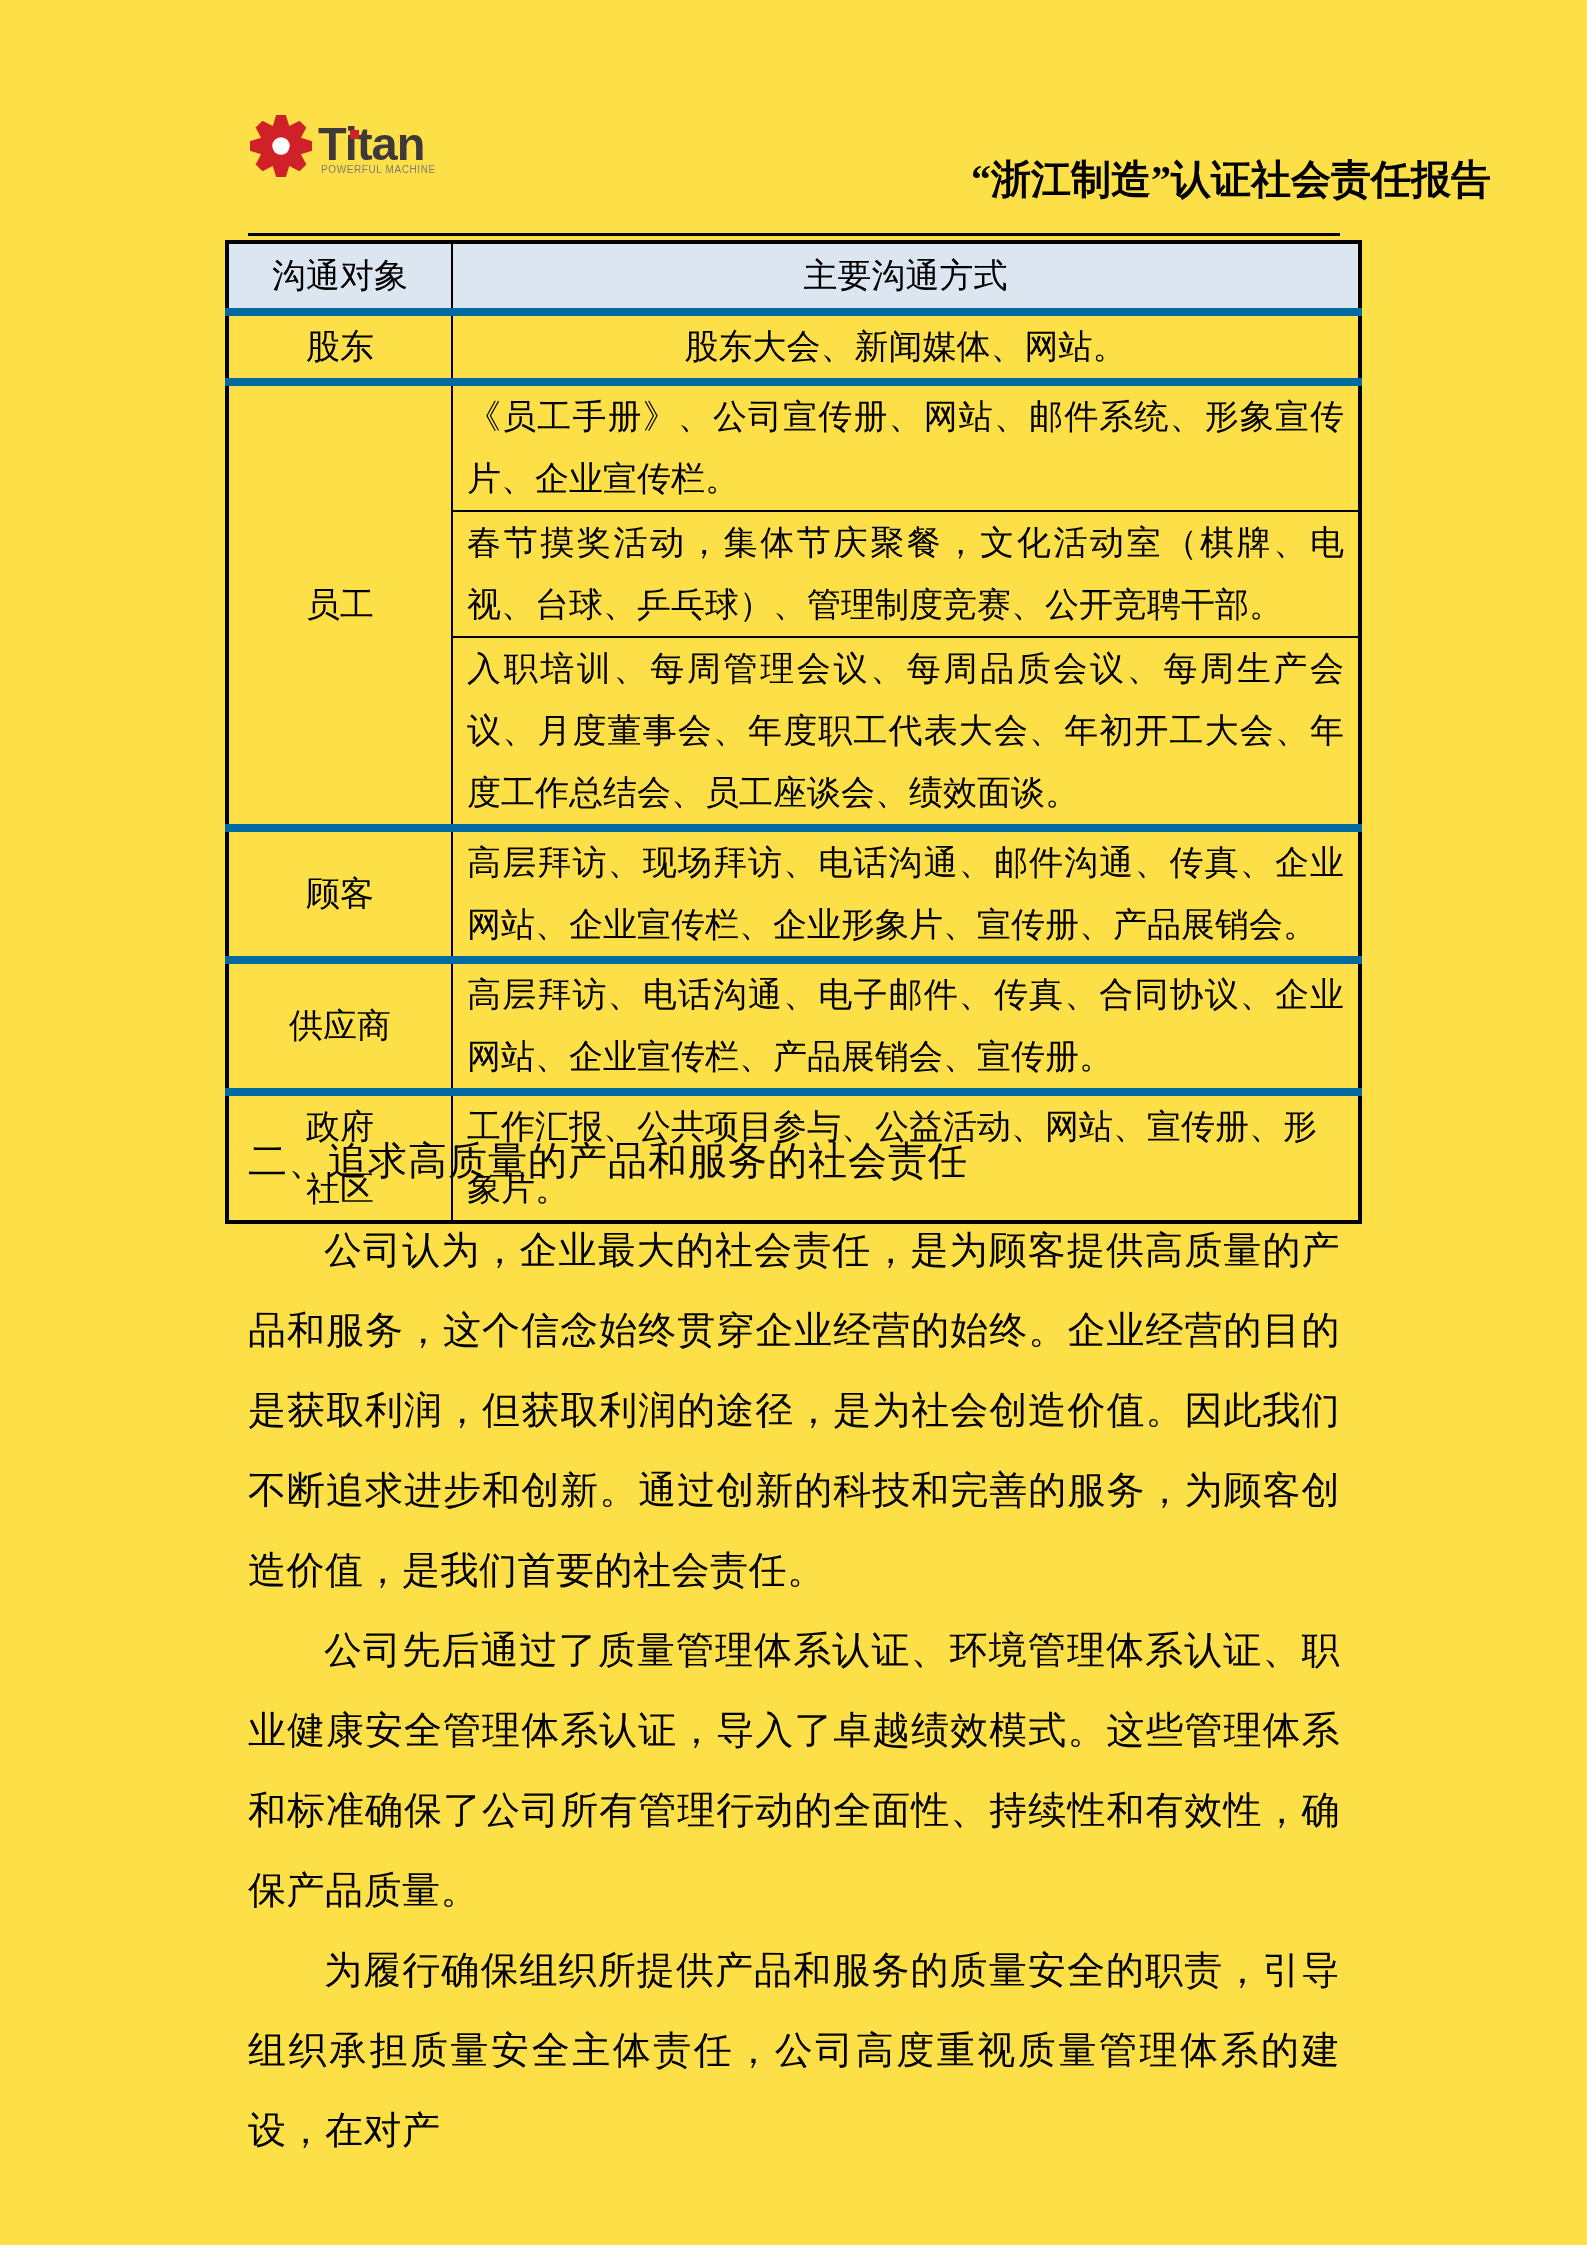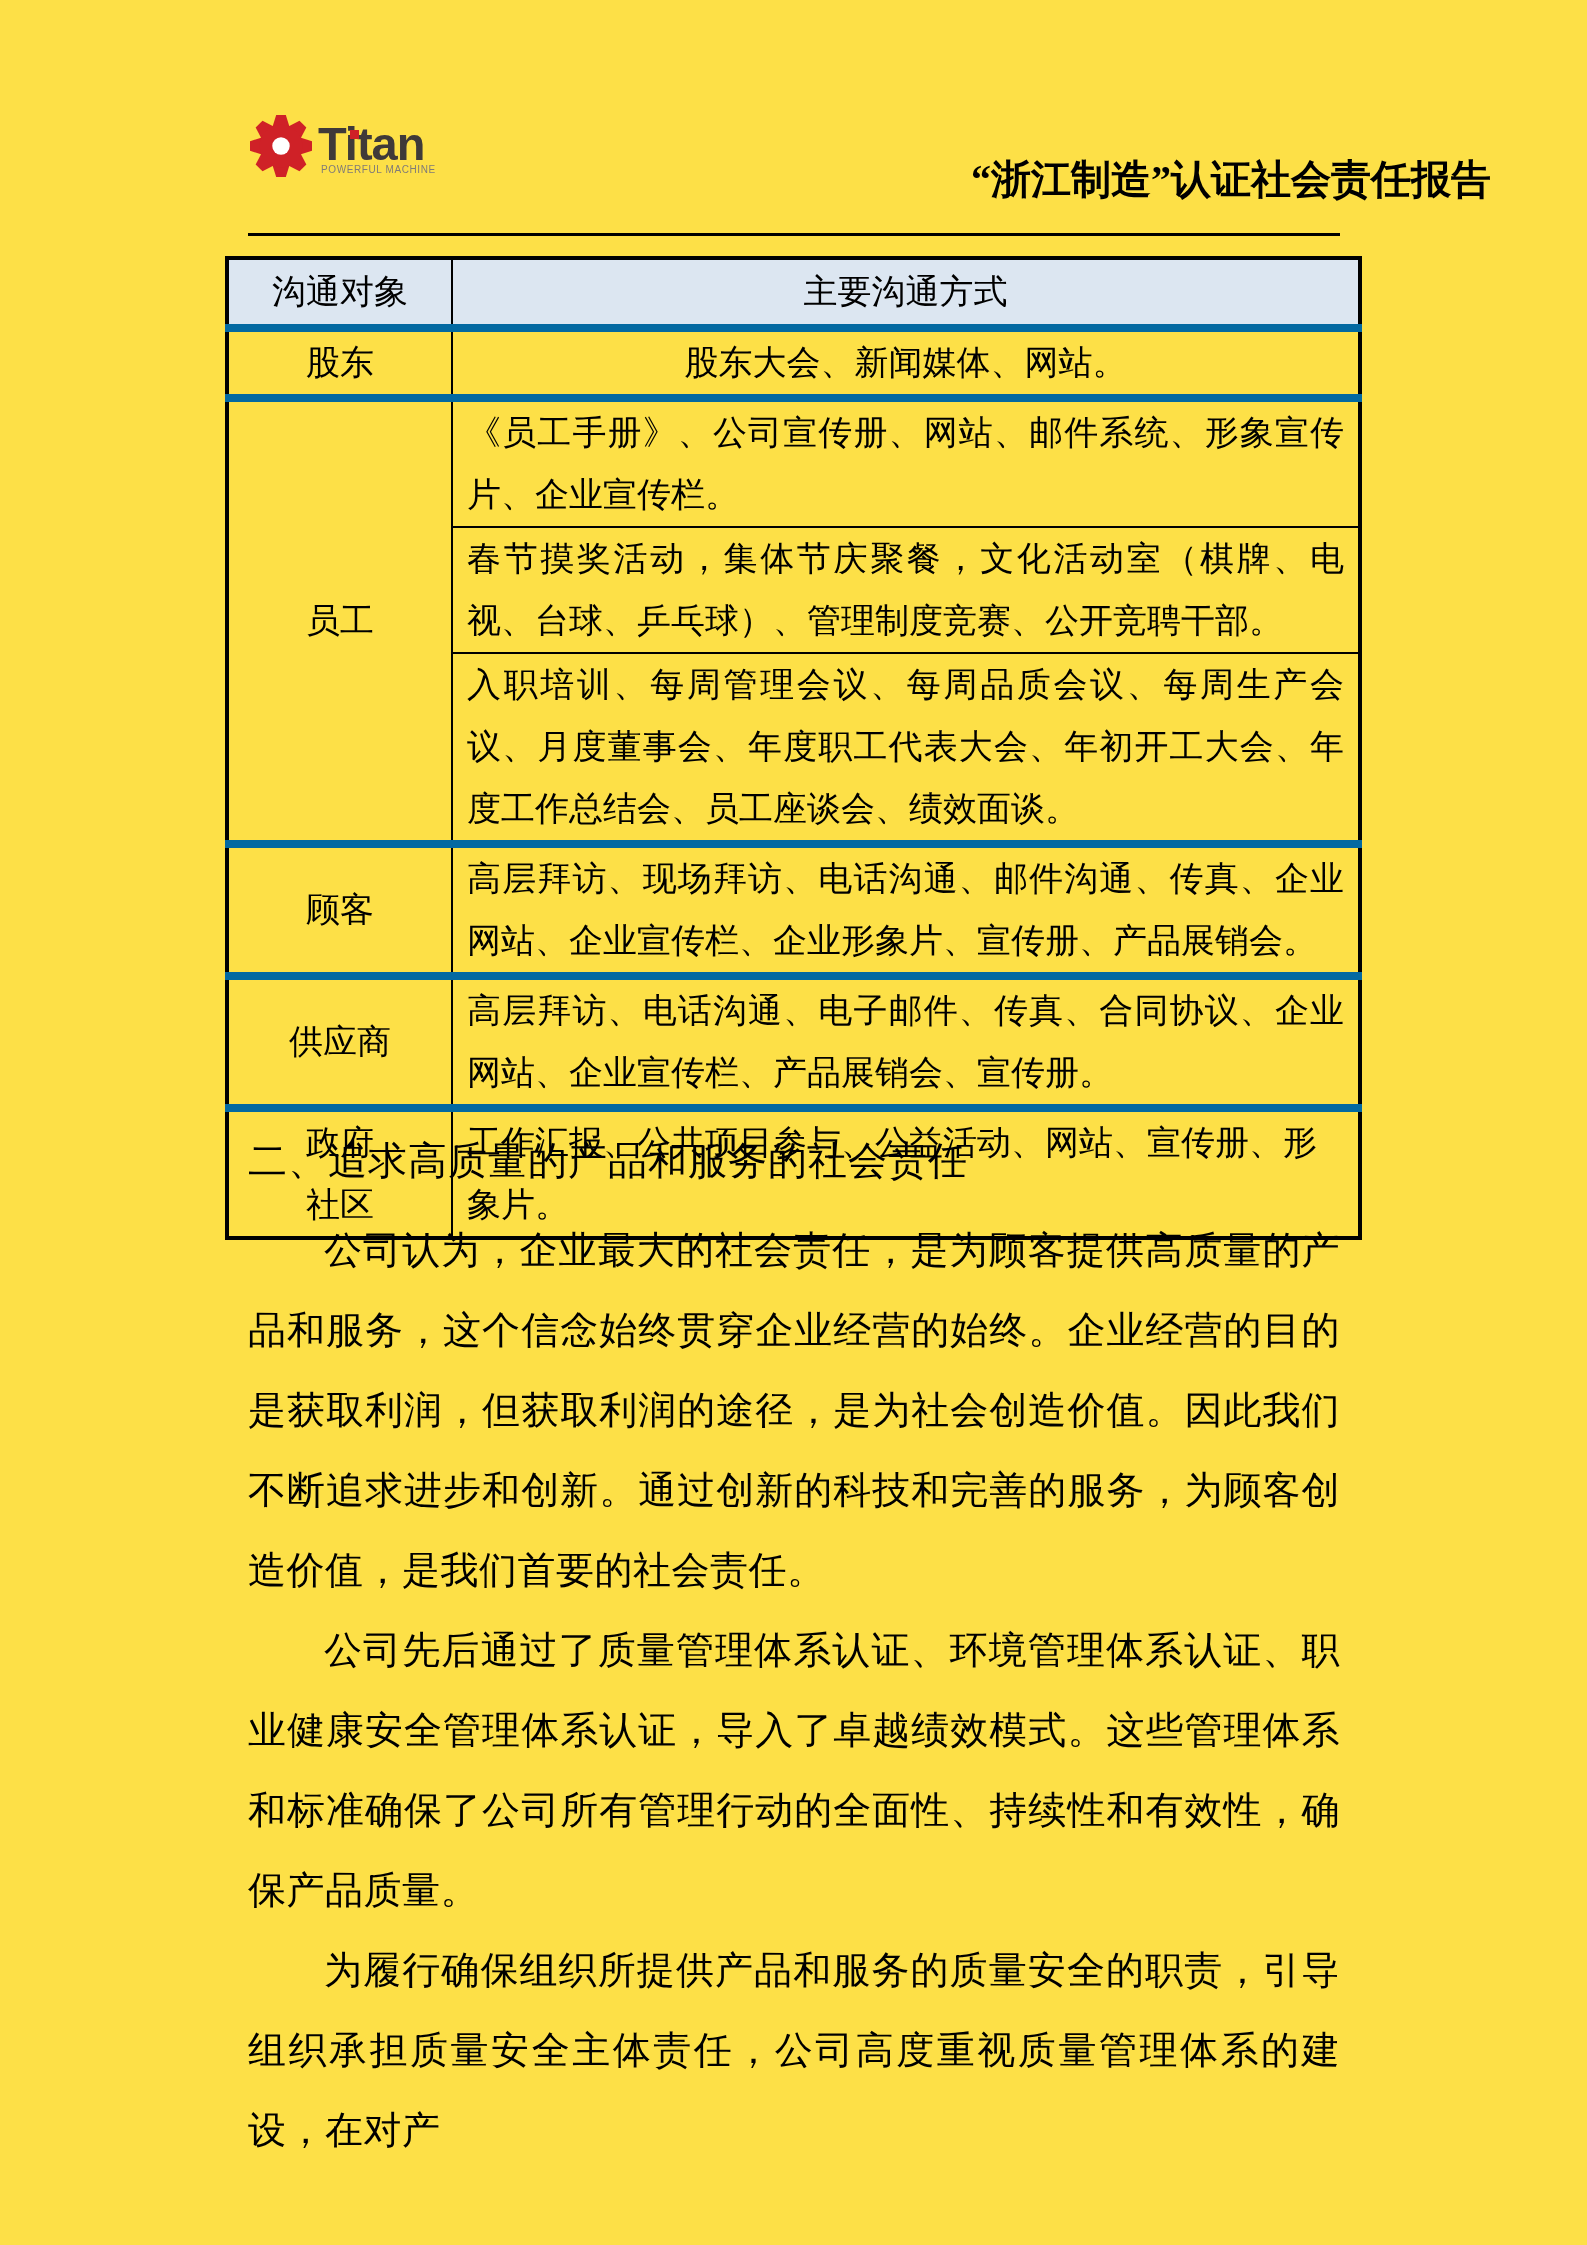--- a/index.html
+++ b/index.html
@@ -34,21 +34,21 @@
   
   .comm-table{
     position:absolute;left:225px;top:240px;width:1137px;
     border-collapse:collapse;table-layout:fixed;
     font-size:34px;color:#000;
   }
   .comm-table td{
     border:2px solid #000;vertical-align:middle;
     line-height:62px;padding:0 14px;overflow:hidden;
   }
-  .comm-table{border:4px solid #000;margin-top:16px;}
+  .comm-table{border:4px solid #000;}
   .comm-table tr.major td{border-top:8px solid #0369a1;}
   .c-label{text-align:center;padding:0 4px;}
   .c-head{background:var(--table_header_bg,#dce6f1);text-align:center;}
   .c-center{text-align:center;}
   .c-just{text-align:justify;}
   .c-left{text-align:left;}
   .c-pre{white-space:pre-line;}
   tr.r-head{height:70px;} tr.r-sh{height:66px;} tr.r-e1{height:62px;}
   tr.r-e2{height:125px;} tr.r-e3{height:190px;} tr.r-cu{height:129px;}
   tr.r-su{height:124px;} tr.r-go{height:119px;}

